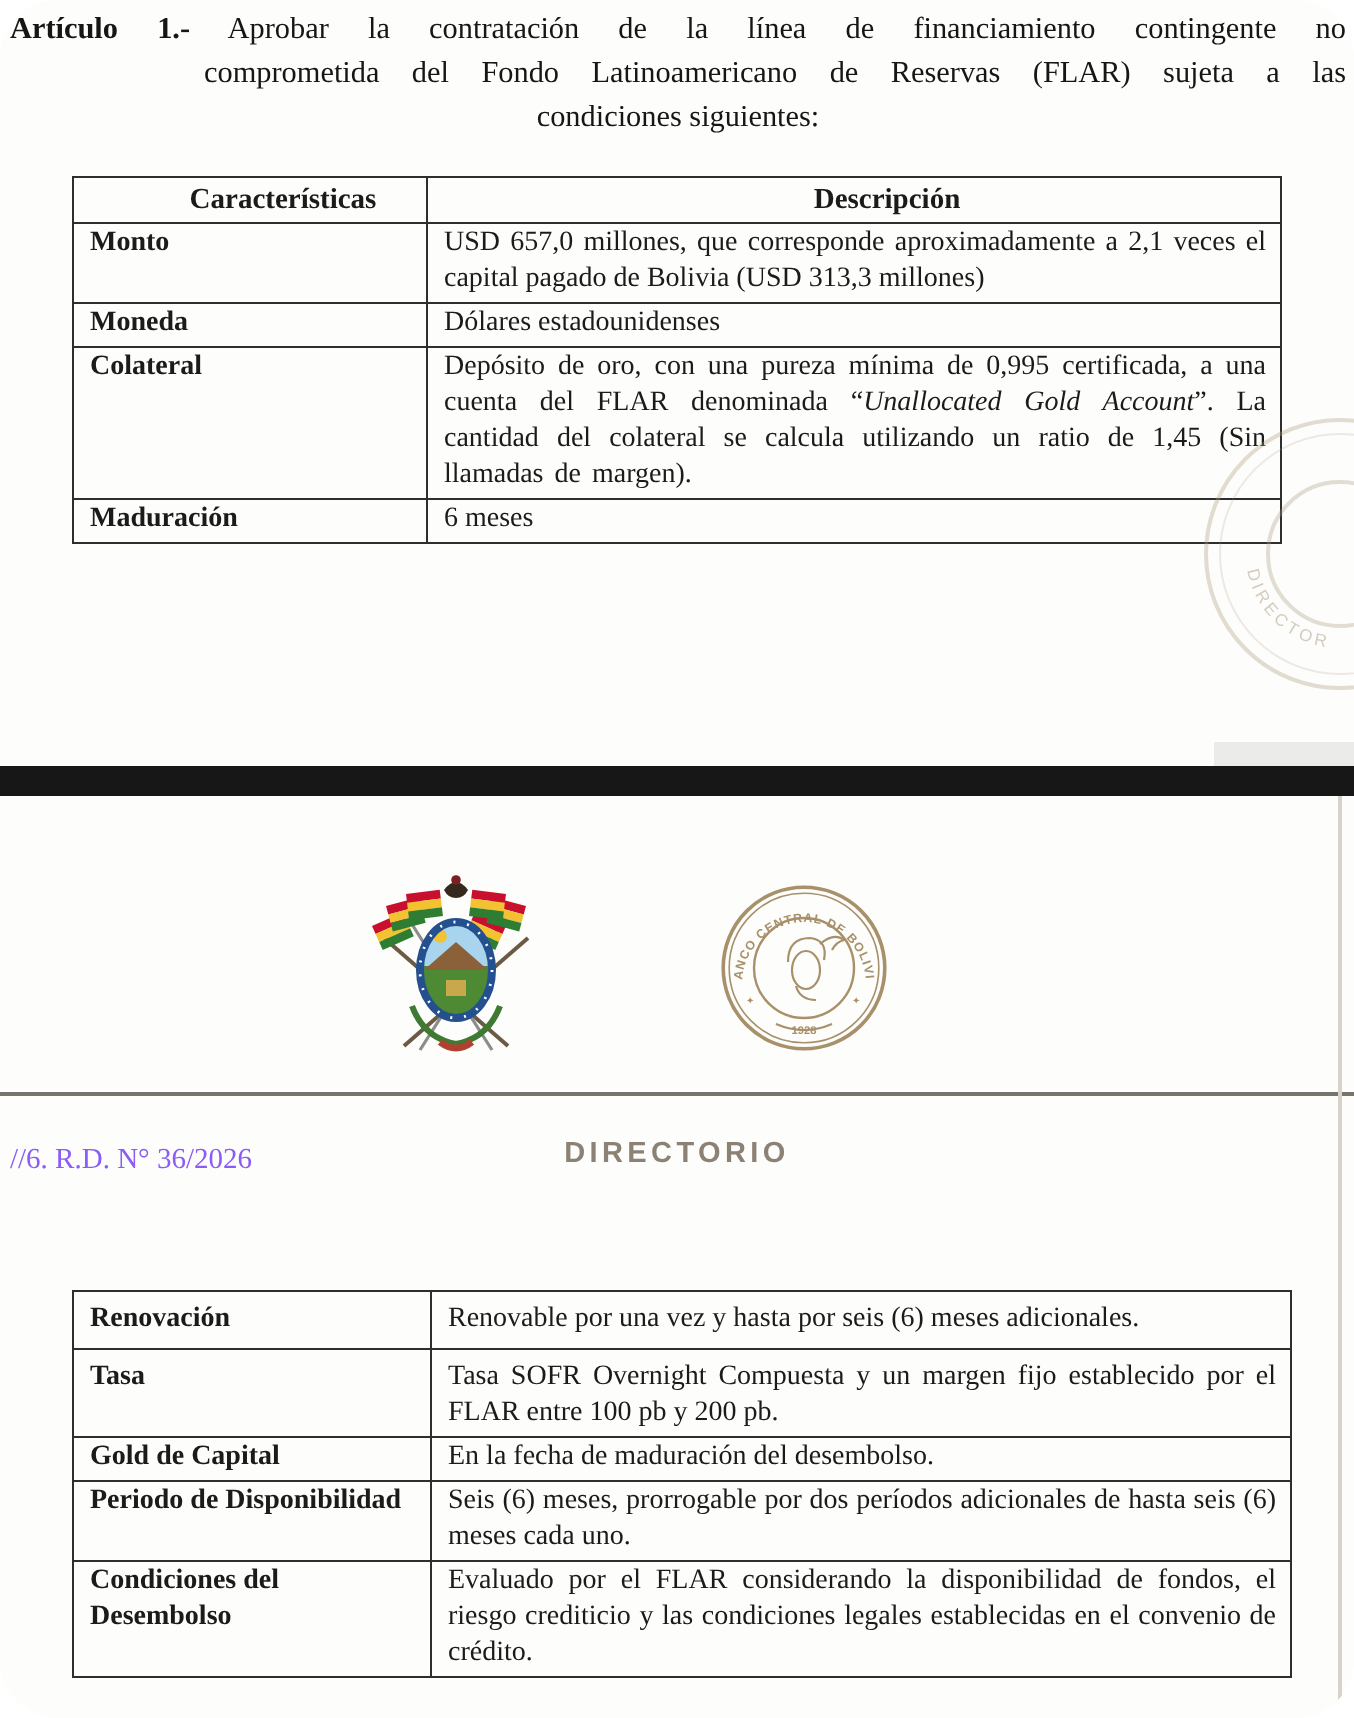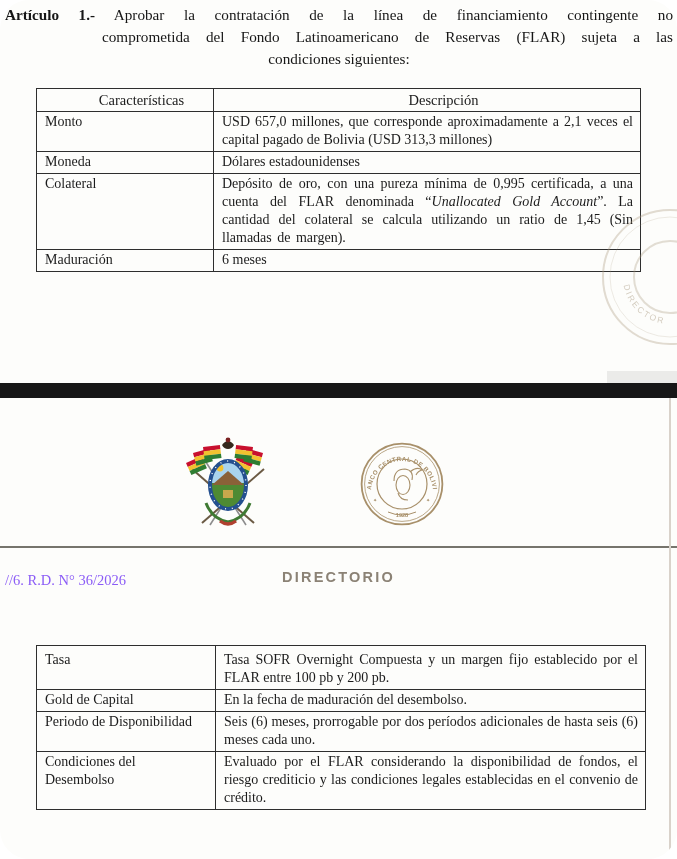--- a/index.html
+++ b/index.html
@@ -15,22 +15,22 @@
   .intro .l1, .intro .l2 { text-align:justify; text-align-last:justify; }
   .intro .l2 { padding-left:97px; }
   .intro .l3 { text-align:center; }
   .intro b { font-weight:bold; }
   
   table.tbl { position:absolute; border-collapse:collapse; table-layout:fixed; background:transparent; }
   .tbl th, .tbl td {
     border:1.4px solid #2e2e2e; vertical-align:top;
     padding:1px 7px 2px 8px; font-size:14px; line-height:18px; color:#1b1b1b;
   }
-  .tbl th { text-align:center; font-weight:normal; font-size:14.5px; padding-top:2px;padding-left:40px; }
-  .tbl td.lbl { font-weight:normal;margin-top:48px; }
+  .tbl th { text-align:center; font-weight:bold; font-size:14.5px; padding-top:2px;padding-left:40px; }
+  .tbl td.lbl { font-weight:bold;margin-top:48px; }
   .tbl td.desc { text-align:justify; }
   #table1 { left:36px; top:88px; width:604px; }
   #table2 { left:36px; top:645px; width:609px; }
   #table2 tr.pad td { padding-top:5px; }
   .cell-colateral { word-spacing:2px; }
   .ital { font-style:italic; }
   
   .band { position:absolute; left:0; top:383px; width:677px; height:15px; background:#171717; }
   .gray-wedge { position:absolute; left:607px; top:371px; width:70px; height:12px; background:#ebebe9; }
   
@@ -192,20 +192,24 @@
   <div class="directorio">DIRECTORIO</div>
   <div class="refline">//6. R.D. N° 36/2026</div>
   <div class="edge-line"></div>
 
   <table class="tbl" id="table2">
     <colgroup>
         <col style="width:179px">
         <col style="width:430px">
       </colgroup>
     <tbody>
+        <tr class="pad" style="height:29px">
+      <td class="lbl">Renovación</td>
+      <td class="desc">Renovable por una vez y hasta por seis (6) meses adicionales.</td>
+    </tr>
     <tr class="pad" style="height:38px">
       <td class="lbl">Tasa</td>
       <td class="desc">Tasa SOFR Overnight Compuesta y un margen fijo establecido por el FLAR entre 100 pb y 200 pb.</td>
     </tr>
     <tr style="height:20px">
       <td class="lbl">Gold de Capital</td>
       <td class="desc">En la fecha de maduración del desembolso.</td>
     </tr>
     <tr style="height:40px">
       <td class="lbl">Periodo de Disponibilidad</td>

